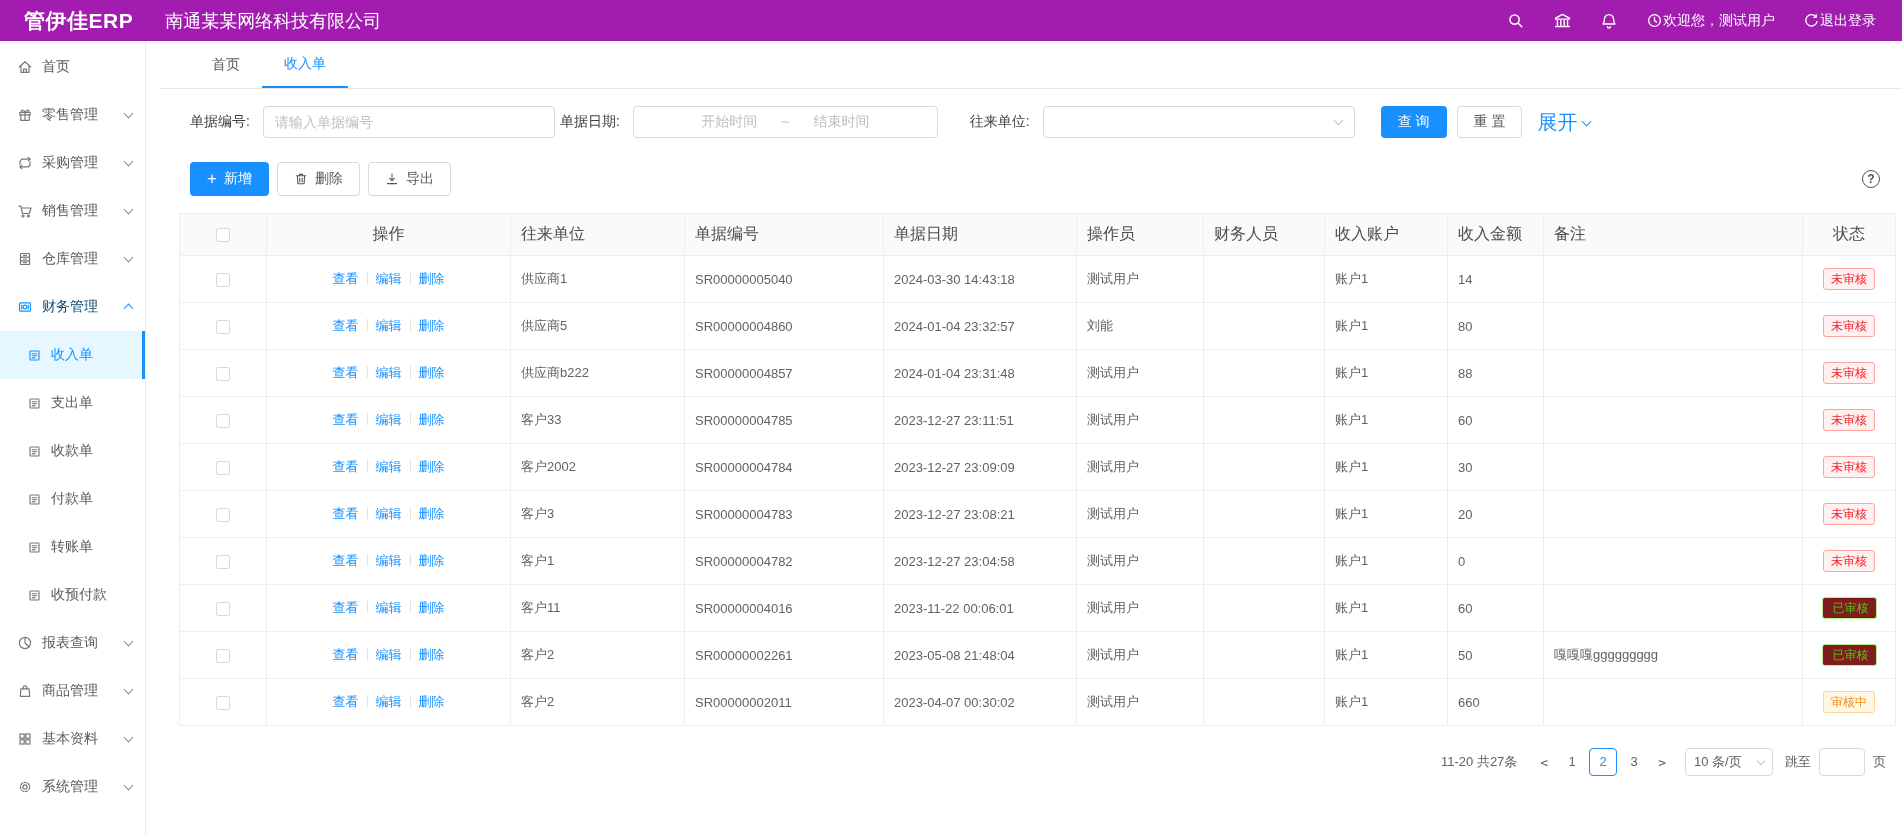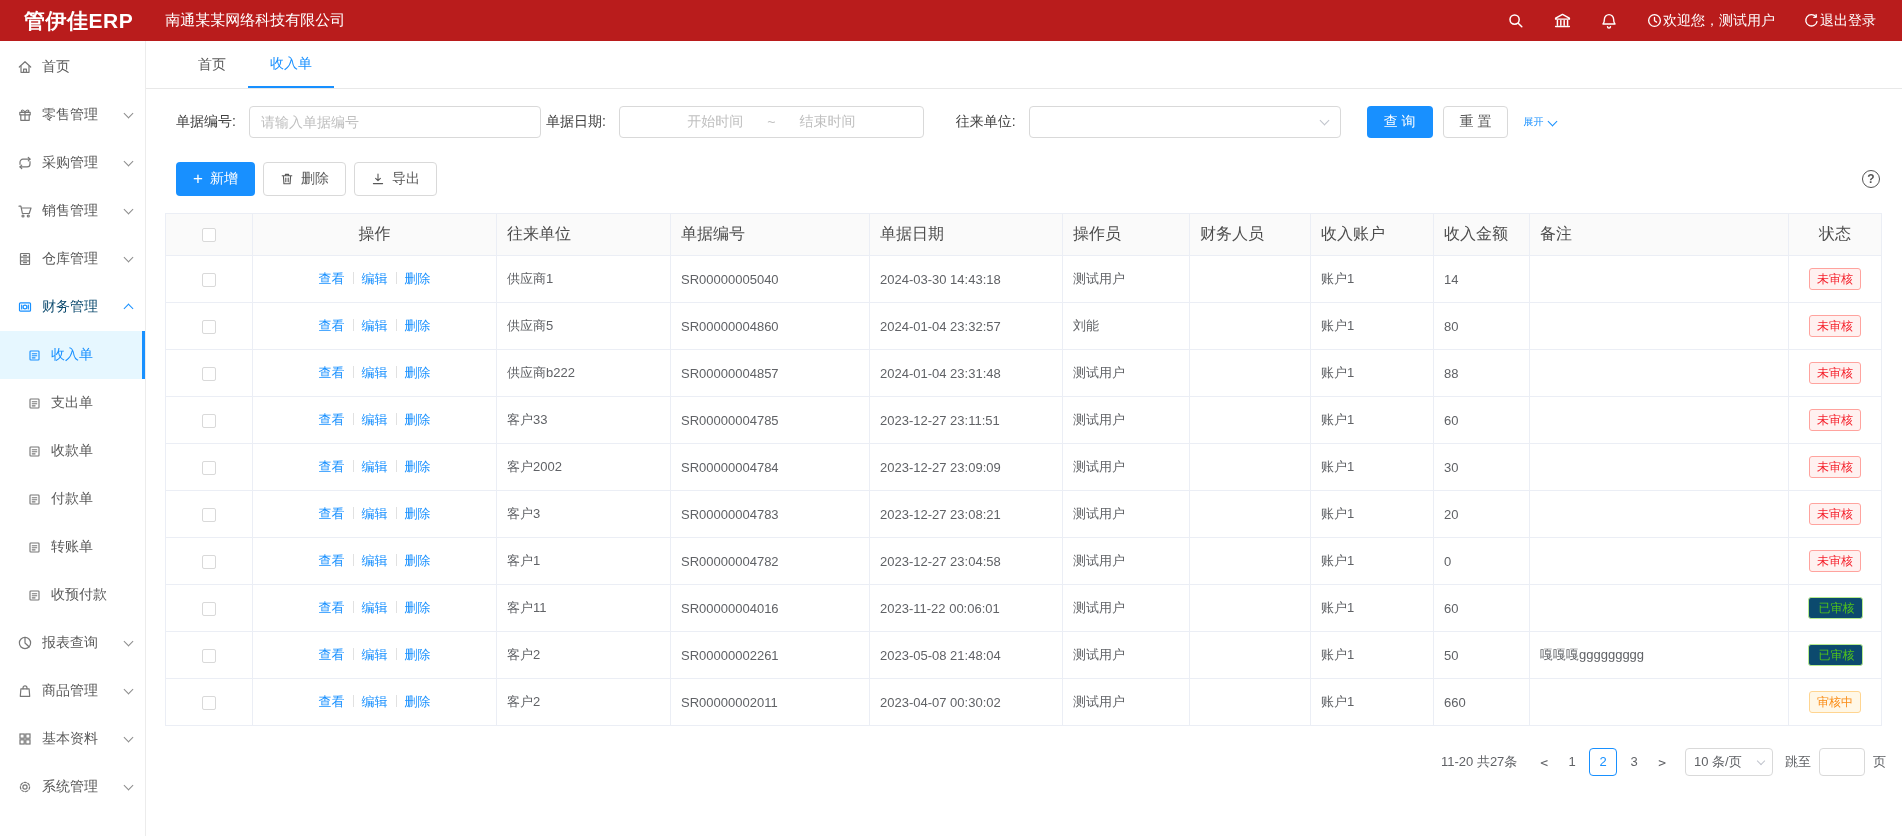--- a/index.html
+++ b/index.html
@@ -1,31 +1,31 @@
 <!DOCTYPE html>
 <html><head>
 <meta charset="utf-8">
 <style>
   * { margin:0; padding:0; box-sizing:border-box; }
   html,body { width:1902px; height:836px; overflow:hidden;
     font-family:"Liberation Sans","DejaVu Sans",sans-serif; background:#fff; }
   .app { width:1902px; height:836px; display:flex; flex-direction:column; }
 
   
-  .header { height:41px; background:#b91c1c; display:flex; align-items:center;
+  .header { height:41px; background:#a21caf; display:flex; align-items:center;
     padding:0 26px 0 24px; flex-shrink:0; }
   .logo { color:#fff; font-size:21px; font-weight:bold; letter-spacing:.5px; }
-  .company { color:#fff; font-size:15px; margin-left:32px; }
+  .company { color:#fff; font-size:18px; margin-left:32px; }
   .header-right { margin-left:auto; display:flex; align-items:center; gap:28px;
     color:#fff; font-size:14px; }
   .hicon { display:flex; align-items:center; cursor:pointer; }
   .hgroup { display:flex; align-items:center; cursor:pointer; }
 
   
-  .body { flex:1; display:flex; min-height:0; }
+  .body { flex:1; display:flex; min-height:0;gap:14px; }
   .sidebar { width:146px; border-right:1px solid #ececec; padding-top:2px; flex-shrink:0; }
   .menu-item { height:48px; display:flex; align-items:center; padding:0 13px 0 17px;
     font-size:14px; color:#595959; cursor:pointer; }
   .menu-item .mi-icon { color:#777; display:flex; }
   .mi-label { margin-left:9px; white-space:nowrap; }
   .chev { width:7px; height:7px; border-right:1.4px solid #8c8c8c;
     border-bottom:1.4px solid #8c8c8c; transform:rotate(45deg); margin-left:auto; margin-top:-3px; }
   .chev.up { transform:rotate(-135deg); margin-top:3px; border-color:#1890ff; }
   .menu-item.active-parent { color:#0c4a6e; }
   .menu-item.active-parent .mi-icon { color:#1890ff; }
@@ -55,21 +55,21 @@
   .date-range { width:305px; height:32px; border:1px solid #d9d9d9; border-radius:4px;
     display:flex; align-items:center; justify-content:center; gap:24px;
     color:#bfbfbf; font-size:14px; cursor:pointer; }
   .select { width:312px; height:32px; border:1px solid #d9d9d9; border-radius:4px;
     display:flex; align-items:center; cursor:pointer; padding:0 12px; }
   .select .chev { margin-left:auto; border-color:#c0c4cc; }
   .btn { height:32px; border-radius:4px; font-size:14px; display:inline-flex;
     align-items:center; justify-content:center; cursor:pointer; border:none; }
   .btn-primary { background:#1890ff; color:#fff; padding:0 17px; }
   .btn-default { background:#fff; color:#595959; border:1px solid #d9d9d9; padding:0 16px; }
-  .link-expand { color:#1890ff; font-size:10px; display:flex; align-items:center;
+  .link-expand { color:#1890ff; font-size:20px; display:flex; align-items:center;
     gap:6px; cursor:pointer; margin-left:15px; }
   .link-expand .chev { border-color:#1890ff; margin:0 0 2px 0; }
   .ml20 { margin-left:5px; } .ml32 { margin-left:32px; }
   .ml26 { margin-left:26px; } .ml10 { margin-left:10px; }
 
   
   .toolbar { height:48px; display:flex; align-items:center; padding-left:11px; flex-shrink:0; }
   .btn-tool { height:34px; font-size:14px; gap:7px; }
   .btn-tool + .btn-tool { margin-left:8px; }
   .plus { font-size:17px; line-height:1; margin-top:-2px; }
@@ -87,21 +87,21 @@
     overflow:hidden; text-overflow:ellipsis; }
   th.center, td.center { text-align:center; }
   .cb { width:14px; height:14px; border:1px solid #d9d9d9; border-radius:2px;
     background:#fff; display:inline-block; vertical-align:middle; cursor:pointer; }
   .op-link { color:#1890ff; cursor:pointer; }
   .op-sep { display:inline-block; width:1px; height:12px; background:#e1e1e1;
     margin:0 8px; vertical-align:-1px; }
   .badge { display:inline-block; height:22px; line-height:20px; padding:0 7px;
     border-radius:3px; font-size:12px; border:1px solid transparent; }
   .badge-red    { color:#f5222d; background:#fff1f0; border-color:#ffa39e; }
-  .badge-green  { color:#52c41a; background:#0c4a6e; border-color:#b7eb8f;padding-left:10px; }
+  .badge-green  { color:#52c41a; background:#7f1d1d; border-color:#b7eb8f;padding-left:10px; }
   .badge-orange { color:#fa8c16; background:#fff7e6; border-color:#ffd591; }
 
   
   .pagination { display:flex; align-items:center; justify-content:flex-end;
     margin-top:22px; font-size:13px; color:#606266; }
   .pg-total { margin-right:14px; }
   .pg-arrow { padding:0 9px; cursor:pointer; color:#606266; font-family:"DejaVu Sans Mono",monospace; }
   .pg-num { min-width:26px; height:28px; line-height:28px; text-align:center;
     cursor:pointer; margin:0 2px; border-radius:4px; }
   .pg-num.current { border:1px solid #1890ff; color:#1890ff; line-height:26px; width:28px; }

